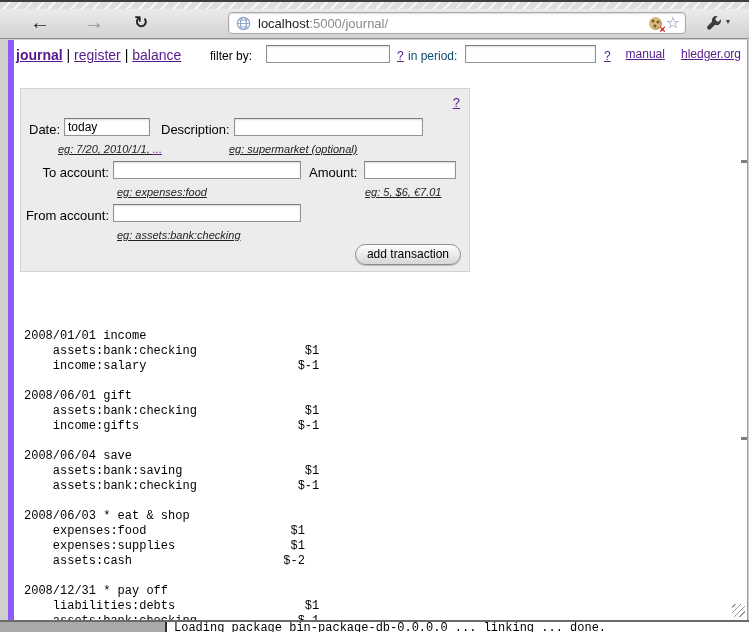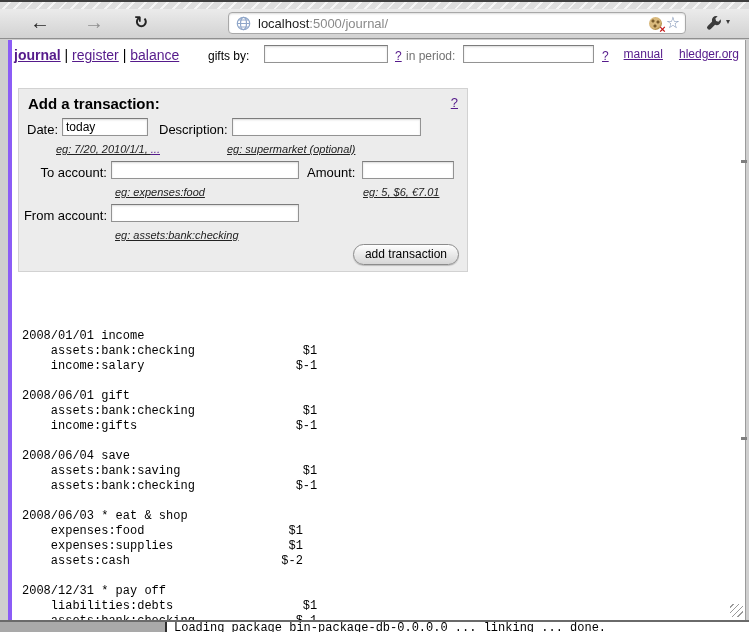--- a/index.html
+++ b/index.html
@@ -49,33 +49,33 @@
   .cookie .cx{
     position:absolute;right:-4px;bottom:-5px;font-size:11px;line-height:11px;
     font-weight:bold;color:#c41a1a;text-shadow:0 0 1px #fff;
   }
   .star{font-size:16px;line-height:16px;color:#7b90b3;}
   .wrench{position:absolute;left:706px;top:6px;}
   .menu-arrow{position:absolute;left:726px;top:8px;font-size:8px;color:#3a3a3a;}
   
   .page{
     position:absolute;top:40px;left:8px;width:733px;height:580px;
-    background:#fff;border-left:4px solid #8b5cf6;border-right:1px solid #9b9b9b;
+    background:#fff;border-left:6px solid #8b5cf6;border-right:1px solid #9b9b9b;
     box-sizing:content-box;overflow:hidden;
   }
   a,.link{color:#551a8b;text-decoration:underline;cursor:pointer;}
   
   .navbar{position:absolute;top:0;left:0;right:0;height:32px;}
   .nav-links{position:absolute;left:2px;top:7px;font-size:14px;white-space:nowrap;}
   .nav-links .sep{color:#000;text-decoration:none;font-weight:normal;}
   .nav-current{font-weight:bold;}
   .filter-label{position:absolute;left:196px;top:9px;font-size:12px;color:#000;}
   .filter-input{position:absolute;left:252px;top:5px;width:124px;}
   .q1{position:absolute;left:383px;top:9px;font-size:12px;}
-  .period-label{position:absolute;left:394px;top:9px;font-size:12px;color:#737373;}
+  .period-label{position:absolute;left:394px;top:9px;font-size:12px;color:#0c4a6e;}
   .period-input{position:absolute;left:451px;top:5px;width:131px;}
   .q2{position:absolute;left:590px;top:9px;font-size:12px;}
   .nav-right{position:absolute;right:6px;top:7px;font-size:12px;display:flex;gap:16px;}
   input[type=text]{
     background:#fff;border:1px solid #939393;border-top-color:#7c7c7c;
     box-shadow:inset 0 1px 2px rgba(0,0,0,.15);
     font-family:"Liberation Sans","DejaVu Sans",sans-serif;
     font-size:12px;height:18px;padding:0 3px;box-sizing:border-box;border-radius:0;
   }
   
@@ -173,34 +173,33 @@
   </span>
   <span class="menu-arrow">▾</span>
 </div>
 
 <div class="page">
 
   <div class="navbar">
     <span class="nav-links">
       <span class="link nav-current">journal</span><span class="sep"> | </span><span class="link">register</span><span class="sep"> | </span><span class="link">balance</span>
     </span>
-    <span class="filter-label">gifts by:</span>
+    <span class="filter-label">filter by:</span>
     <input type="text" class="filter-input" value="" style="">
     <span class="q1 link">?</span>
     <span class="period-label">in period:</span>
     <input type="text" class="period-input" value="" style="">
     <span class="q2 link">?</span>
     <span class="nav-right">
       <span class="link">manual</span>
       <span class="link">hledger.org</span>
     </span>
   </div>
 
   <div class="form-box">
-    <span class="abs f-title">Add a transaction:</span>
     <span class="abs f-help link">?</span>
 
     <span class="abs flabel l-date">Date:</span>
     <input type="text" class="abs i-date" value="today" style="">
     <span class="abs flabel l-desc">Description:</span>
     <input type="text" class="abs i-desc" value="" style="">
     <span class="abs hint h-date"><span>eg: 7/20, 2010/1/1, </span><span class="link">...</span></span>
     <span class="abs hint h-desc">eg: supermarket (optional)</span>
 
     <span class="abs flabel l-to">To account:</span>

